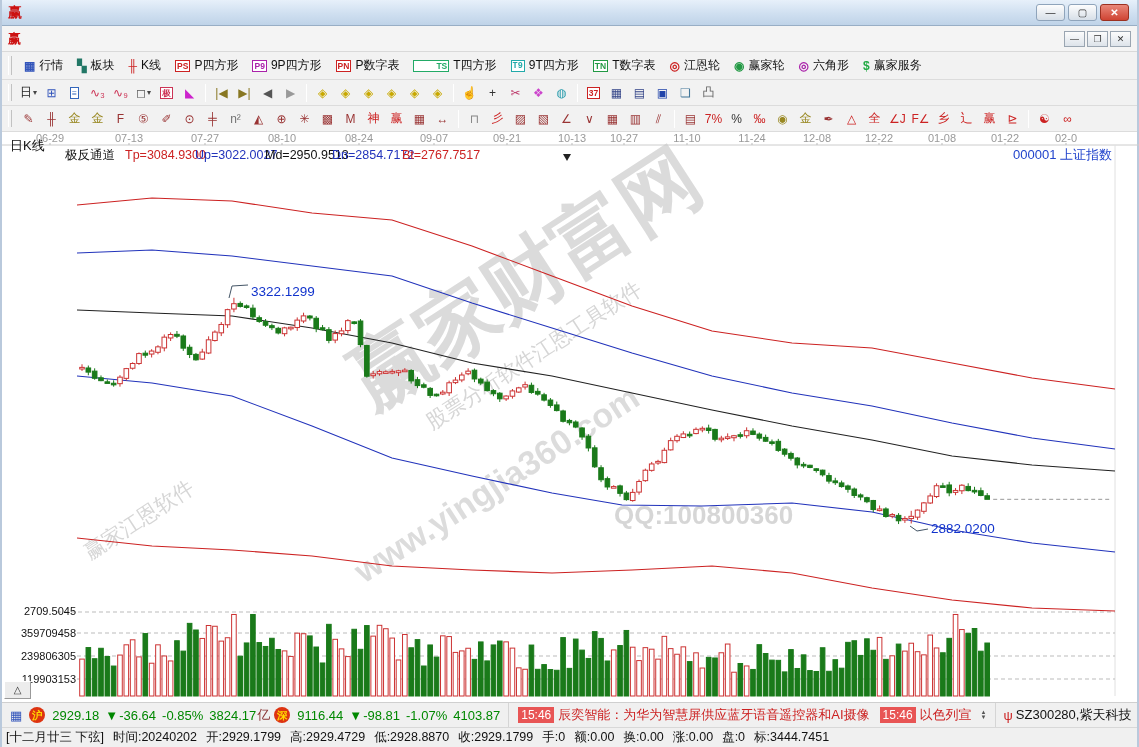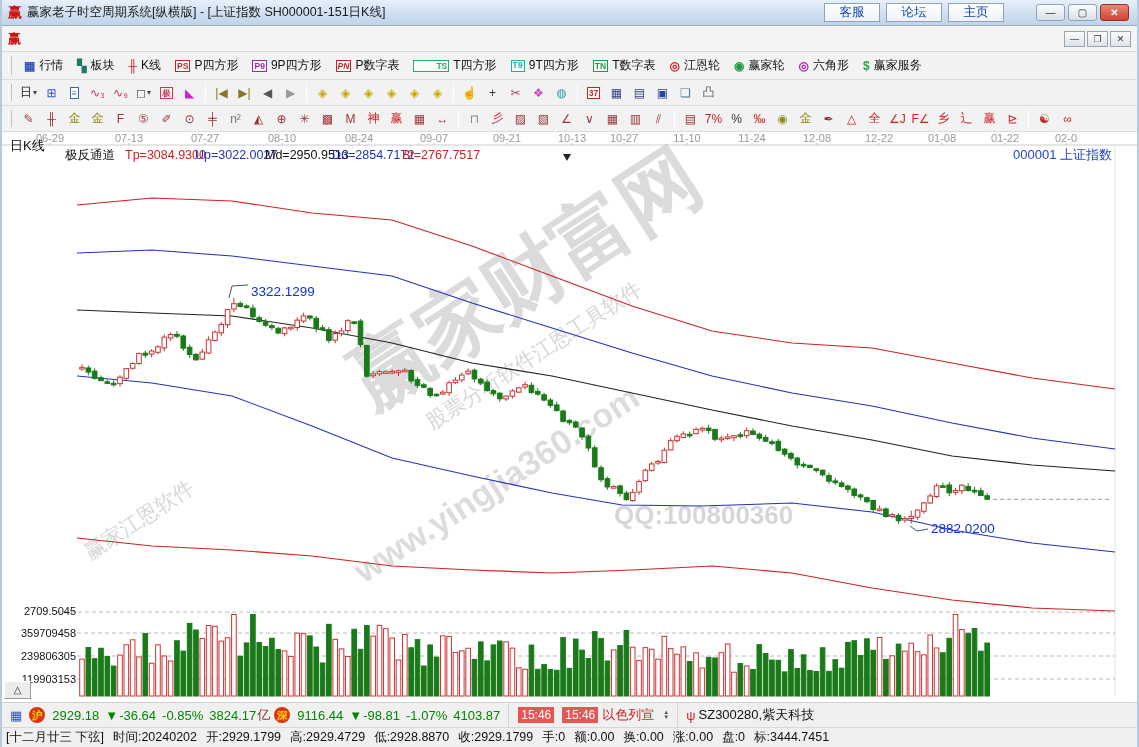--- a/index.html
+++ b/index.html
@@ -59,27 +59,21 @@
   .infobar { height:20px; background:#f0f0f0; border-top:1px solid #d8d8d8; display:flex; align-items:center; font-size:12.5px; color:#111; flex:none; padding-left:4px; white-space:nowrap; }
   .infobar span { margin-right:9px; }
 </style>
 </head>
 <body>
 
 <div class="app">
 
   <div class="titlebar">
     <span class="logo">赢</span>
-    <span class="title-text">赢家老子时空周期系统[纵横版] - [上证指数  SH000001-151日K线]</span>
     <div class="tb-btns">
-      <div id="tb-quick-btns" style="display:flex;gap:6px;">
-          <div class="tb-btn">客服</div>
-          <div class="tb-btn">论坛</div>
-          <div class="tb-btn">主页</div>
-        </div>
       <div class="win-ctrls" id="win-ctrls">
           <div class="wc">—</div>
           <div class="wc">▢</div>
           <div class="wc close">✕</div>
         </div>
     </div>
   </div>
 
   <div class="menubar">
     <span class="menu-logo">赢</span>
@@ -107,21 +101,21 @@
         </div>
         <div class="tb1-item">
           <span class="ico-boxed" style="color: rgb(204, 34, 34);">PS</span>
           <span>P四方形</span>
         </div>
         <div class="tb1-item">
           <span class="ico-boxed" style="color: rgb(170, 34, 170);">P9</span>
           <span>9P四方形</span>
         </div>
         <div class="tb1-item">
-          <span class="ico-boxed" style="color: rgb(204, 34, 34); font-style: italic;">PN</span>
+          <span class="ico-boxed" style="color: rgb(204, 34, 34);">PN</span>
           <span>P数字表</span>
         </div>
         <div class="tb1-item">
           <span class="ico-boxed" style="color: rgb(34, 170, 102); padding-left: 22px;">TS</span>
           <span>T四方形</span>
         </div>
         <div class="tb1-item">
           <span class="ico-boxed" style="color: rgb(34, 170, 170); font-family: Liberation Mono, monospace;">T9</span>
           <span>9T四方形</span>
         </div>
@@ -923,20 +917,21 @@
       <span class="dkred">亿</span>
       <span class="badge-circ">深</span>
       <span class="grn">9116.44</span>
       <span class="grn">▼</span>
       <span class="grn" style="margin-left:-2px;">-98.81</span>
       <span class="grn">-1.07%</span>
       <span class="grn">4103.87</span>
     </div>
     <div class="sb-sec">
       <span class="time-badge">15:46</span>
+      <span class="news">辰奕智能：为华为智慧屏供应蓝牙语音遥控器和AI摄像</span>
       <span class="time-badge">15:46</span>
       <span class="news">以色列宣</span>
       <span class="spinner">
           <span>▲</span>
           <span>▼</span>
         </span>
     </div>
     <div class="sb-sec" style="border-right:none;">
       <span class="ant">ψ</span>
       <span class="tick-name">SZ300280,紫天科技</span>

